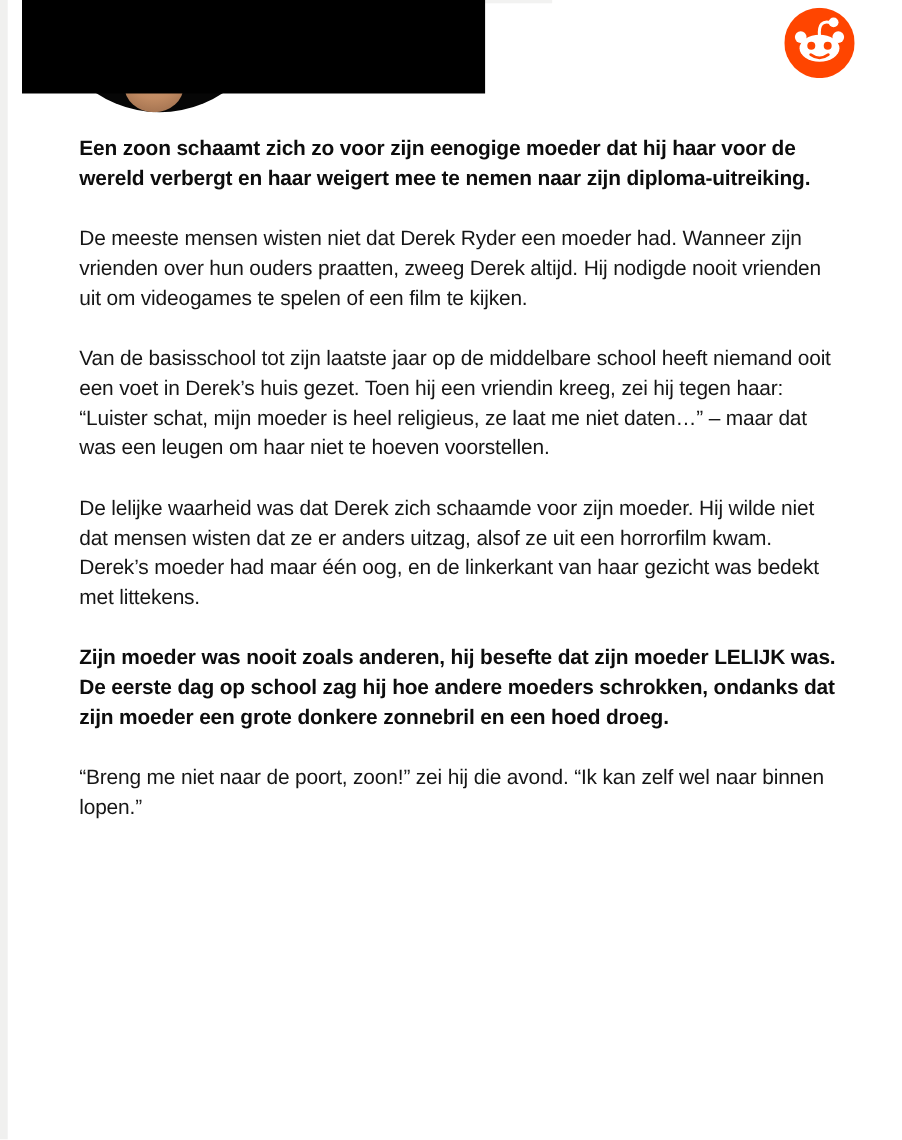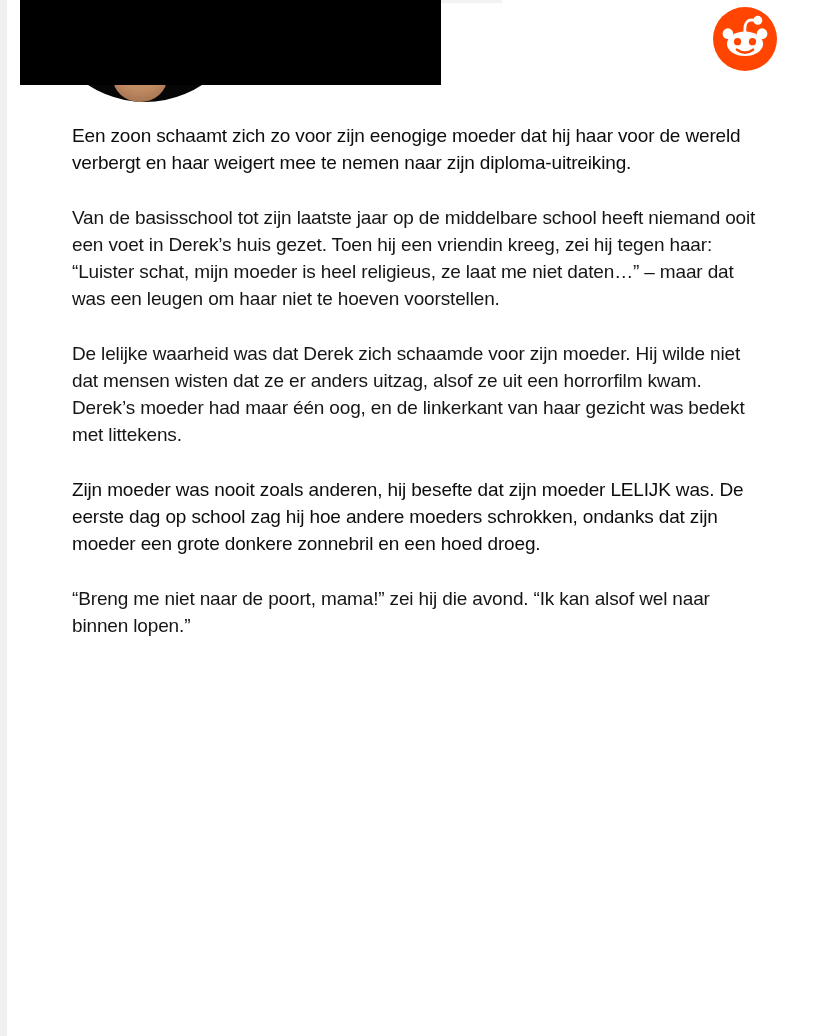--- a/index.html
+++ b/index.html
@@ -38,21 +38,21 @@
     width: 692px;
     color: #161616;
   }
   .article p.para {
     font-size: 19px;
     line-height: 27px;
     letter-spacing: -0.15px;
     margin-bottom: 28px;
   }
   .article p.para.bold {
-    font-weight: normal;
+    font-weight: bold;
     color: #0d0d0d;
   }
 </style>
 </head>
 <body>
 
 <div class="page-edge-left"></div>
 <div class="page-edge-topline"></div>
 
 <div class="portrait-remnant">
@@ -79,17 +79,18 @@
     <circle cx="42" cy="12.5" r="4.2" fill="#ffffff"></circle>
     <ellipse cx="30" cy="34.5" rx="17" ry="11.5" fill="#ffffff"></ellipse>
     <circle cx="23" cy="32.5" r="3.4" fill="#FF4500"></circle>
     <circle cx="37" cy="32.5" r="3.4" fill="#FF4500"></circle>
     <path d="M22.5 40 Q30 45.5 37.5 40" stroke="#FF4500" stroke-width="2.4" fill="none" stroke-linecap="round"></path>
   </svg>
 </div>
 
 <div class="article">
   <p class="para bold">Een zoon schaamt zich zo voor zijn eenogige moeder dat hij haar voor de wereld verbergt en haar weigert mee te nemen naar zijn diploma-uitreiking.</p>
+  <p class="para">De meeste mensen wisten niet dat Derek Ryder een moeder had. Wanneer zijn vrienden over hun ouders praatten, zweeg Derek altijd. Hij nodigde nooit vrienden uit om videogames te spelen of een film te kijken.</p>
   <p class="para">Van de basisschool tot zijn laatste jaar op de middelbare school heeft niemand ooit een voet in Derek’s huis gezet. Toen hij een vriendin kreeg, zei hij tegen haar: “Luister schat, mijn moeder is heel religieus, ze laat me niet daten…” – maar dat was een leugen om haar niet te hoeven voorstellen.</p>
   <p class="para">De lelijke waarheid was dat Derek zich schaamde voor zijn moeder. Hij wilde niet dat mensen wisten dat ze er anders uitzag, alsof ze uit een horrorfilm kwam. Derek’s moeder had maar één oog, en de linkerkant van haar gezicht was bedekt met littekens.</p>
   <p class="para bold">Zijn moeder was nooit zoals anderen, hij besefte dat zijn moeder LELIJK was. De eerste dag op school zag hij hoe andere moeders schrokken, ondanks dat zijn moeder een grote donkere zonnebril en een hoed droeg.</p>
-  <p class="para">“Breng me niet naar de poort, mama!” zei hij die avond. “Ik kan alsof wel naar binnen lopen.”</p>
+  <p class="para">“Breng me niet naar de poort, zoon!” zei hij die avond. “Ik kan zelf wel naar binnen lopen.”</p>
 </div>
 
 </body></html>

